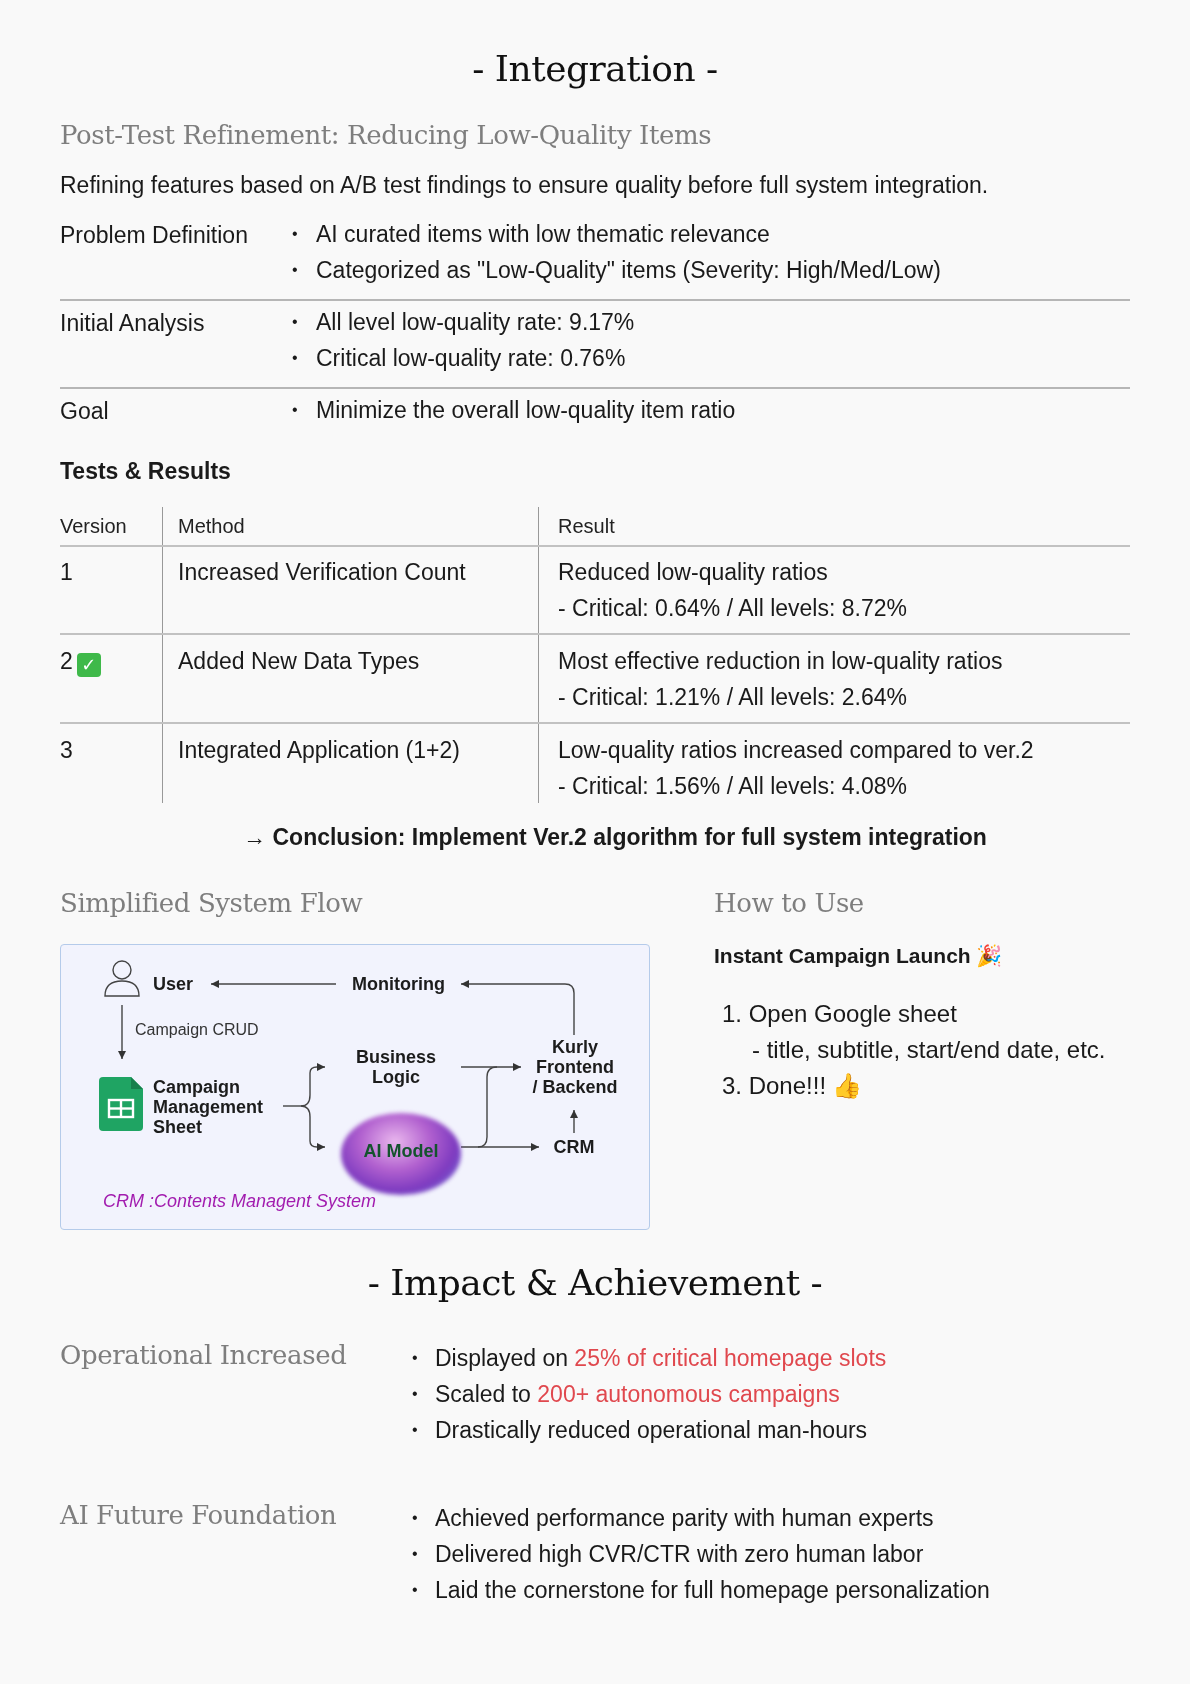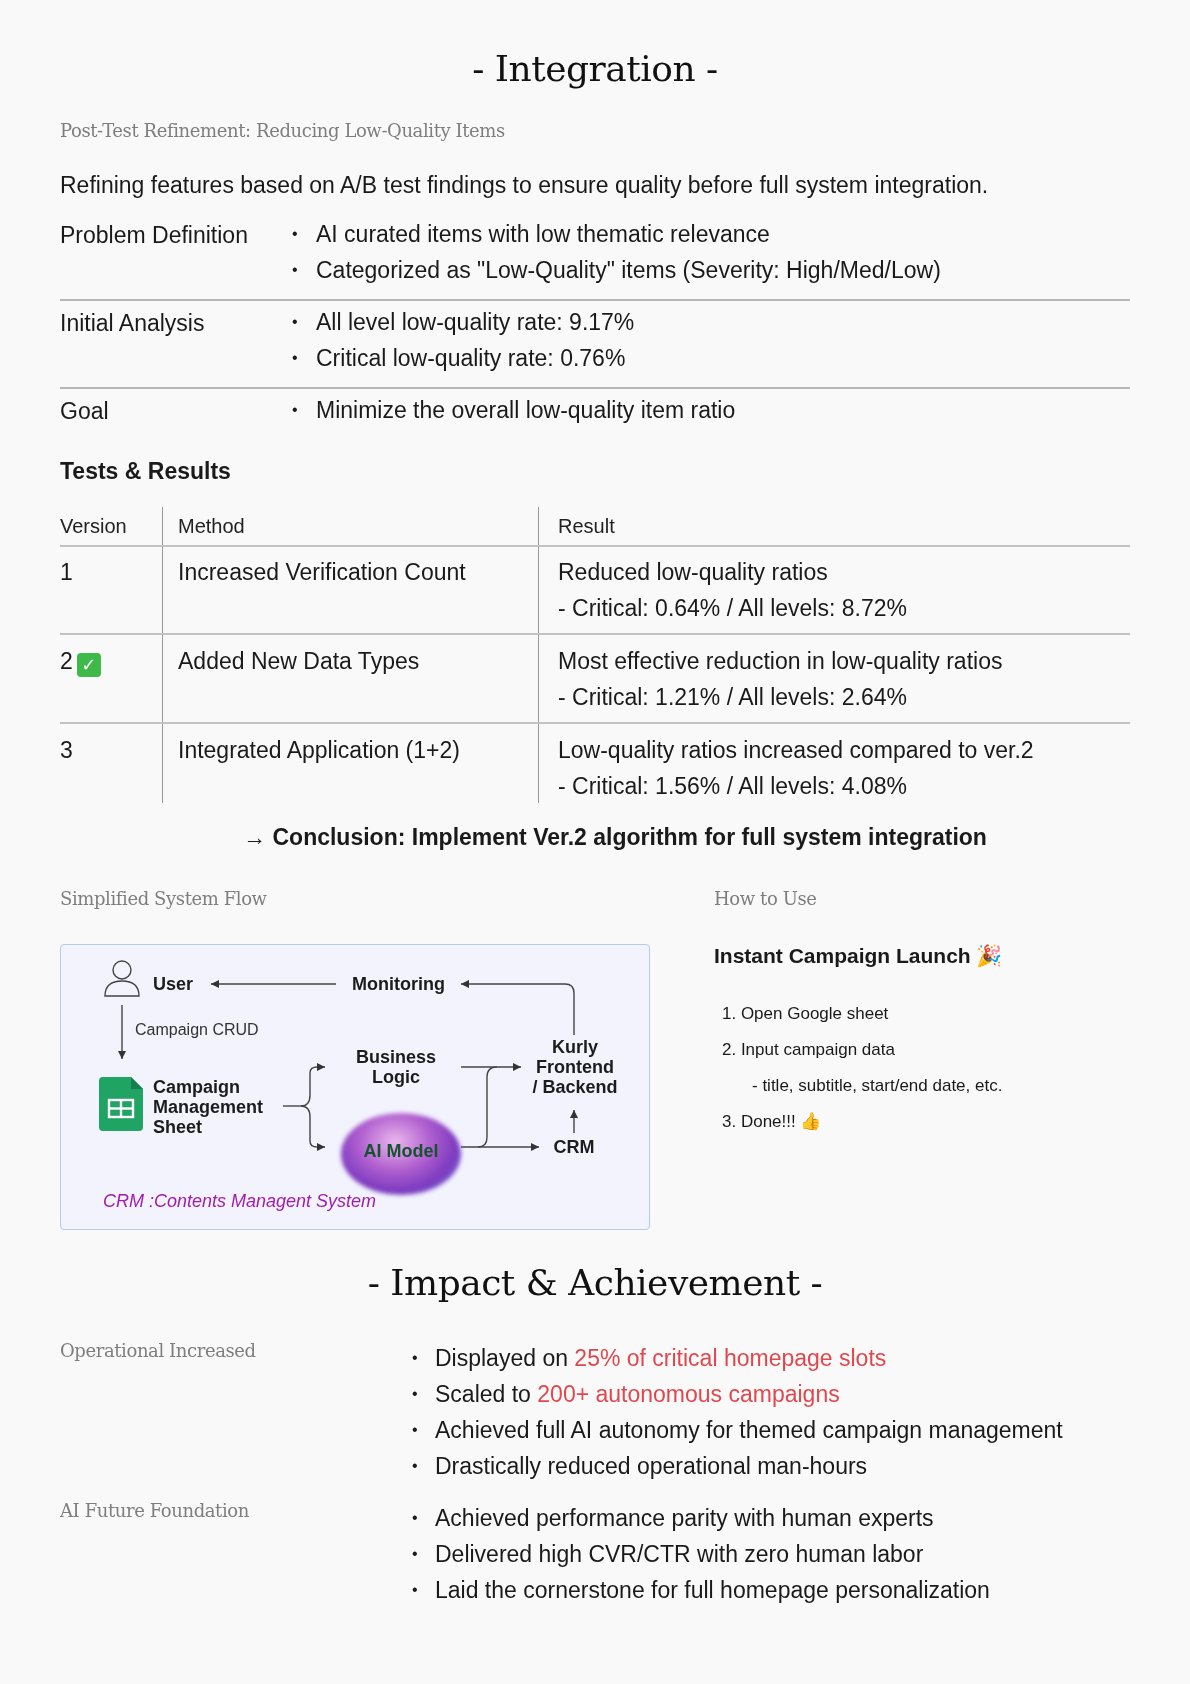--- a/index.html
+++ b/index.html
@@ -10,21 +10,21 @@
   }
   .abs { position: absolute; }
 
   .page-title {
     position: absolute; left: 0; width: 1190px; text-align: center;
     font-family: "DejaVu Serif", "Liberation Serif", serif;
     font-size: 36px; color: #111; letter-spacing: -0.5px;
   }
   .section-h {
     position: absolute; font-family: "DejaVu Serif", "Liberation Serif", serif;
-    font-size: 18px; color: #7e7e7e; letter-spacing: -0.4px;
+    font-size: 26px; color: #7e7e7e; letter-spacing: -0.4px;
   }
   .body-text { font-size: 23px; color: #1a1a1a; }
 
   
   .def-row { position: absolute; left: 60px; width: 1070px; }
   .def-label { position: absolute; left: 0; top: 0; font-size: 23px; }
   .def-list { position: absolute; left: 232px; top: 0; margin: 0; padding: 0; list-style: none; }
   .def-list li { font-size: 23px; line-height: 36px; position: relative; padding-left: 24px; white-space: nowrap; }
   .def-list li::before { content: "•"; position: absolute; left: 0; top: 0; font-size: 16px; }
   .hr { position: absolute; left: 60px; width: 1070px; height: 2px; background: #b6b6b6; }
@@ -47,21 +47,21 @@
   .dlabel { position: absolute; font-size: 18px; font-weight: bold; color: #1c1c1c; line-height: 20px; }
   .ai-blob {
     position: absolute; left: 280px; top: 168px; width: 120px; height: 82px; border-radius: 50%;
     background: radial-gradient(ellipse at 45% 35%, #eab8ee 0%, #b160cf 38%, #7e3bc0 65%, #6b7ee0 100%);
     filter: blur(2px);
   }
   .ai-label { position: absolute; left: 280px; top: 196px; width: 120px; text-align: center; color: #14532d; font-size: 18px; font-weight: bold; }
 
   
   .how-list { position: absolute; left: 722px; top: 996px; margin: 0; padding: 0; list-style: none; }
-  .how-list li { font-size: 17px; line-height: 36px; white-space: nowrap; }
+  .how-list li { font-size: 24px; line-height: 36px; white-space: nowrap; }
 
   
   .imp-list { position: absolute; left: 410px; margin: 0; padding: 0; list-style: none; }
   .imp-list li { font-size: 23px; line-height: 36px; position: relative; padding-left: 25px; white-space: nowrap; }
   .imp-list li::before { content: "•"; position: absolute; left: 2px; top: 0; font-size: 16px; }
   .hl { color: #e0484e; }
 </style>
 </head>
 <body>
 
@@ -194,32 +194,30 @@
   </div>
   <div class="dlabel" style="left:490px; top:192px; width:46px; text-align:center;">CRM</div>
 
   <div class="abs" style="left:42px; top:246px; font-size:18px; font-style:italic; color:#a21caf;">CRM :Contents Managent System</div>
 </div>
 
 <div class="section-h" style="left:714px; top:888px;">How to Use</div>
 <div class="abs" style="left:714px; top:944px; font-size:21px; font-weight:bold; color:#1a1a1a;">Instant Campaign Launch 🎉</div>
 <ul class="how-list">
   <li>1. Open Google sheet</li>
-  <li>2. Input campaign data</li>
   <li style="padding-left:30px;">- title, subtitle, start/end date, etc.</li>
   <li>3. Done!!! 👍</li>
 </ul>
 
 <div class="page-title" style="top:1262px;">- Impact &amp; Achievement -</div>
 
 <div class="section-h" style="left:60px; top:1340px;">Operational Increased</div>
 <ul class="imp-list" style="top:1340px;">
   <li><span>Displayed on </span><span class="hl">25% of critical homepage slots</span></li>
   <li><span>Scaled to </span><span class="hl">200+ autonomous campaigns</span></li>
-  <li>Achieved full AI autonomy for themed campaign management</li>
   <li>Drastically reduced operational man-hours</li>
 </ul>
 
 <div class="section-h" style="left:60px; top:1500px;">AI Future Foundation</div>
 <ul class="imp-list" style="top:1500px;">
   <li>Achieved performance parity with human experts</li>
   <li>Delivered high CVR/CTR with zero human labor</li>
   <li>Laid the cornerstone for full homepage personalization</li>
 </ul>
 

